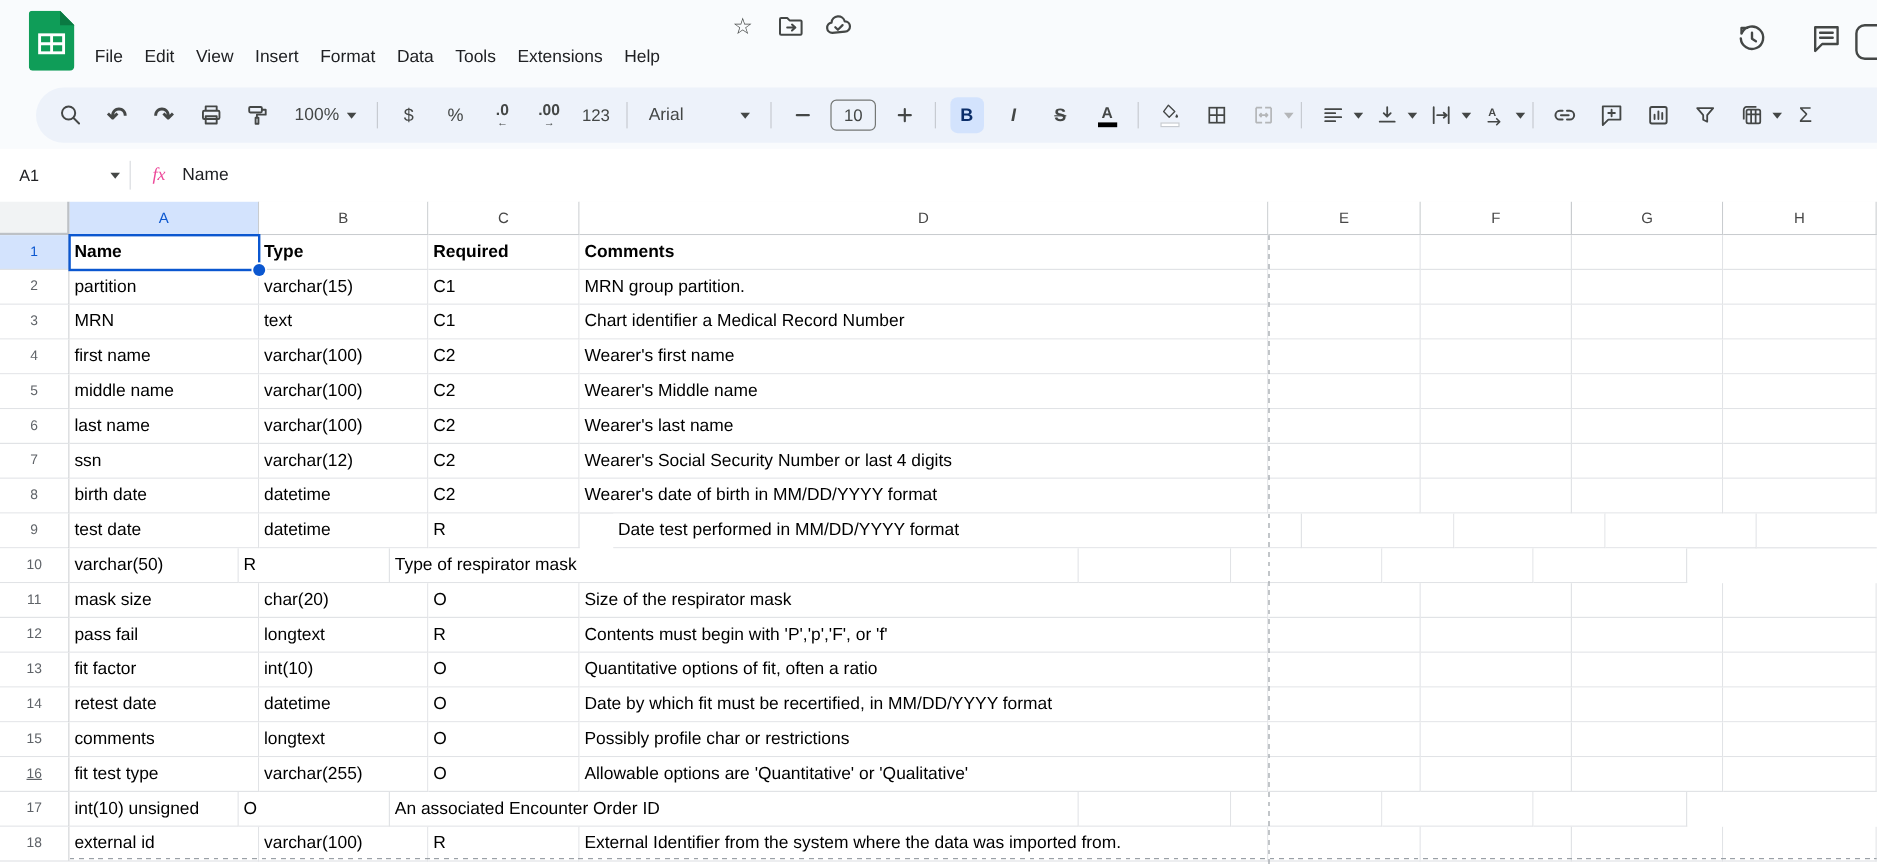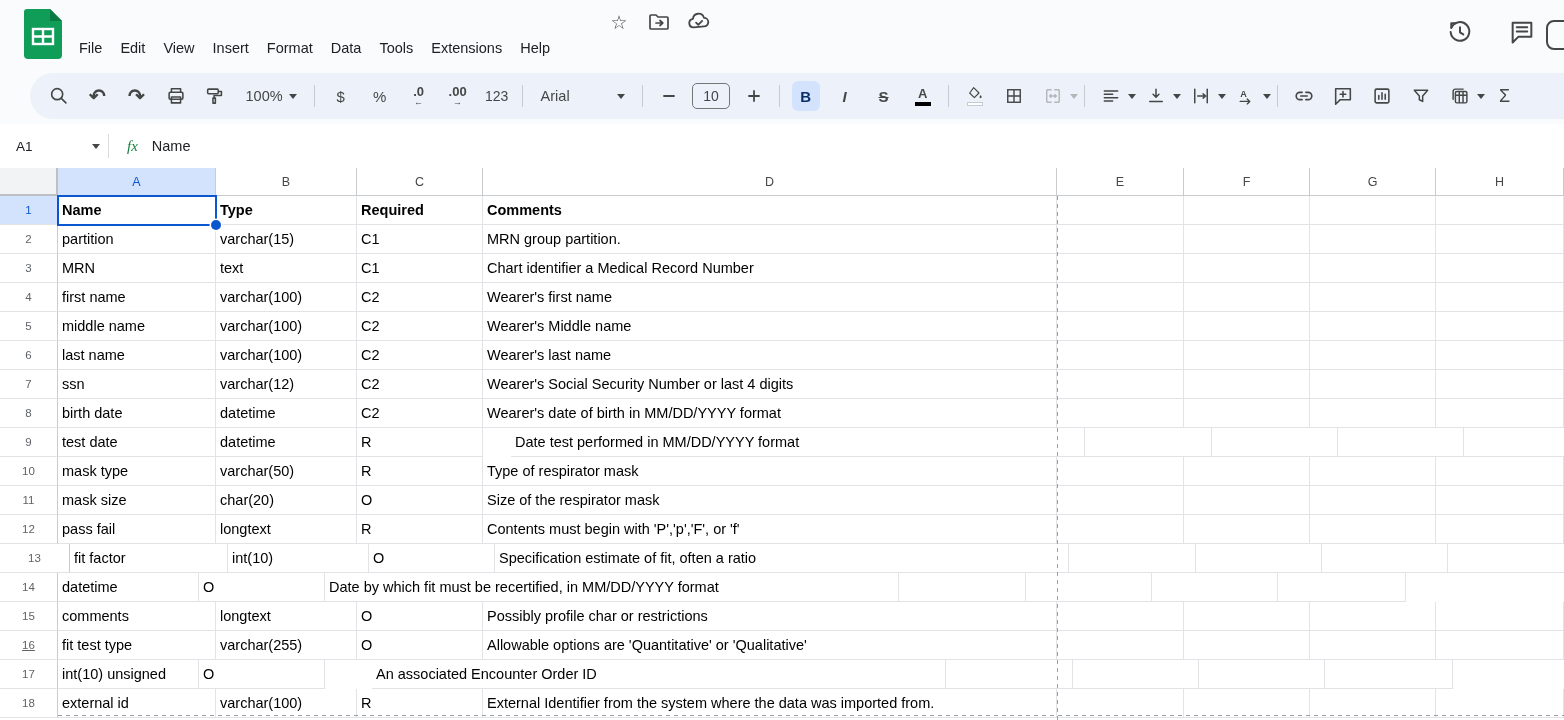--- a/index.html
+++ b/index.html
@@ -45,21 +45,21 @@
   .dec-lbl { font-size:13px; font-weight:600; color:#444746; }
   .dec-arrow { font-size:9px; line-height:1; color:#444746; }
   .sigma-glyph { font-size:18px; font-weight:500; }
 
   
   .formula-row { position:absolute; left:0; top:124px; width:1564px; height:44px; background:#ffffff;
      display:flex; align-items:center; }
   .name-box { width:108px; padding-left:16px; font-size:13.5px; color:#202124; display:flex; align-items:center; cursor:pointer; }
   .name-box .caret { margin-left:auto; margin-right:8px; }
   .fdivider { width:1px; height:24px; background:#dadce0; }
-  .fx { font-style:italic; font-family:"Liberation Serif", serif; font-size:15px; color:#15803d; margin:0 14px 0 18px; }
+  .fx { font-style:italic; font-family:"Liberation Serif", serif; font-size:15px; color:#ec4899; margin:0 14px 0 18px; }
   .formula-content { font-size:14.5px; color:#202124; }
 
   
   .sheet { position:absolute; left:0; top:168px; width:1564px; height:552px; background:#fff; overflow:hidden; }
   .g-row { display:flex; }
   .hcell { height:28px; border-right:1px solid #c9cccf; border-bottom:1px solid #c9cccf;
      display:flex; align-items:center; justify-content:center; font-size:12.5px; color:#474747;
      background:#ffffff; cursor:pointer; flex:none; }
   .hcell.selected { background:#d3e3fd; color:#0b57d0; }
   .corner { background:#f1f3f4; border-right:2px solid #bdc1c6; border-bottom:2px solid #bdc1c6; cursor:pointer; flex:none; height:28px; }
@@ -453,21 +453,20 @@
       <div class="dcell" style="width: 141px;">datetime</div>
       <div class="dcell" style="width: 126px;">R</div>
       <div class="dcell" style="width: 574px; margin-left: 28px;">Date test performed in MM/DD/YYYY format</div>
       <div class="dcell" style="width: 127px;"></div>
       <div class="dcell" style="width: 126px;"></div>
       <div class="dcell" style="width: 126px;"></div>
       <div class="dcell" style="width: 128px;"></div>
     </div>
     <div class="g-row">
       <div class="rnum" style="width: 58px;">10</div>
-      <div class="dcell" style="width: 158px;">mask type</div>
       <div class="dcell" style="width: 141px;">varchar(50)</div>
       <div class="dcell" style="width: 126px;">R</div>
       <div class="dcell" style="width: 574px;">Type of respirator mask</div>
       <div class="dcell" style="width: 127px;"></div>
       <div class="dcell" style="width: 126px;"></div>
       <div class="dcell" style="width: 126px;"></div>
       <div class="dcell" style="width: 128px;"></div>
     </div>
     <div class="g-row">
       <div class="rnum" style="width: 58px;">11</div>
@@ -485,32 +484,33 @@
       <div class="dcell" style="width: 158px;">pass fail</div>
       <div class="dcell" style="width: 141px;">longtext</div>
       <div class="dcell" style="width: 126px;">R</div>
       <div class="dcell" style="width: 574px;">Contents must begin with 'P','p','F', or 'f'</div>
       <div class="dcell" style="width: 127px;"></div>
       <div class="dcell" style="width: 126px;"></div>
       <div class="dcell" style="width: 126px;"></div>
       <div class="dcell" style="width: 128px;"></div>
     </div>
     <div class="g-row">
-      <div class="rnum" style="width: 70px;">13</div>
+      <div class="rnum" style="width: 58px;">13</div>
       <div class="dcell" style="width: 158px;">fit factor</div>
       <div class="dcell" style="width: 141px;">int(10)</div>
       <div class="dcell" style="width: 126px;">O</div>
-      <div class="dcell" style="width: 574px;">Specification estimate of fit, often a ratio</div>
+      <div class="dcell" style="width: 574px;">Quantitative options of fit, often a ratio</div>
       <div class="dcell" style="width: 127px;"></div>
       <div class="dcell" style="width: 126px;"></div>
       <div class="dcell" style="width: 126px;"></div>
       <div class="dcell" style="width: 128px;"></div>
     </div>
     <div class="g-row">
       <div class="rnum" style="width: 58px;">14</div>
+      <div class="dcell" style="width: 158px;">retest date</div>
       <div class="dcell" style="width: 141px;">datetime</div>
       <div class="dcell" style="width: 126px;">O</div>
       <div class="dcell" style="width: 574px;">Date by which fit must be recertified, in MM/DD/YYYY format</div>
       <div class="dcell" style="width: 127px;"></div>
       <div class="dcell" style="width: 126px;"></div>
       <div class="dcell" style="width: 126px;"></div>
       <div class="dcell" style="width: 128px;"></div>
     </div>
     <div class="g-row">
       <div class="rnum" style="width: 58px;">15</div>
@@ -531,21 +531,21 @@
       <div class="dcell" style="width: 574px;">Allowable options are 'Quantitative' or 'Qualitative'</div>
       <div class="dcell" style="width: 127px;"></div>
       <div class="dcell" style="width: 126px;"></div>
       <div class="dcell" style="width: 126px;"></div>
       <div class="dcell" style="width: 128px;"></div>
     </div>
     <div class="g-row">
       <div class="rnum" style="width: 58px;">17</div>
       <div class="dcell" style="width: 141px;">int(10) unsigned</div>
       <div class="dcell" style="width: 126px;">O</div>
-      <div class="dcell" style="width: 574px; margin-left: 47px;">An associated Encounter Order ID</div>
+      <div class="dcell" style="width: 574px;">An associated Encounter Order ID</div>
       <div class="dcell" style="width: 127px;"></div>
       <div class="dcell" style="width: 126px;"></div>
       <div class="dcell" style="width: 126px;"></div>
       <div class="dcell" style="width: 128px;"></div>
     </div>
     <div class="g-row">
       <div class="rnum" style="width: 58px;">18</div>
       <div class="dcell" style="width: 158px;">external id</div>
       <div class="dcell" style="width: 141px;">varchar(100)</div>
       <div class="dcell" style="width: 126px;">R</div>

